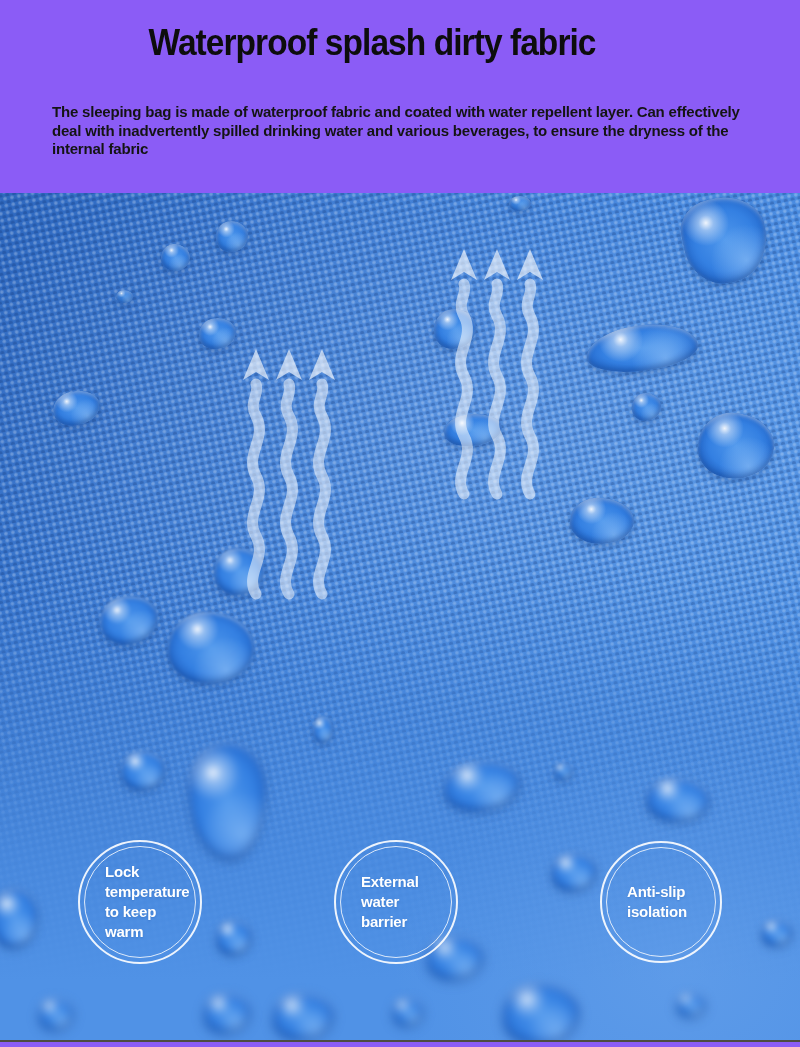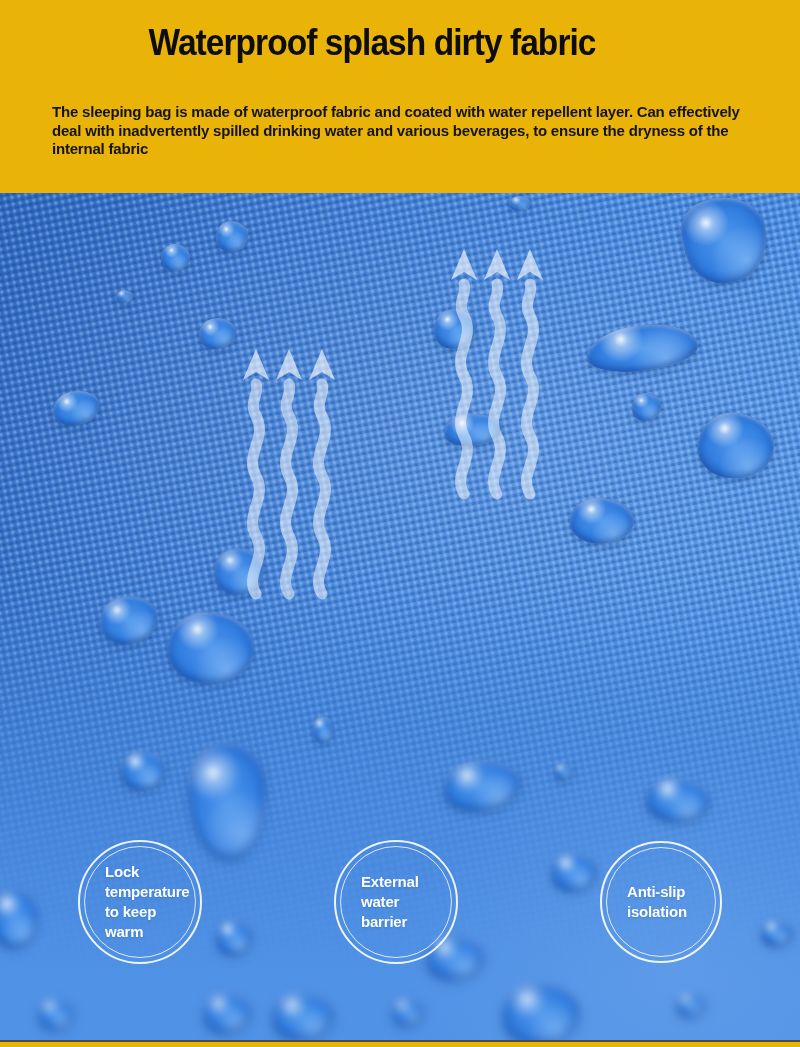--- a/index.html
+++ b/index.html
@@ -1,16 +1,16 @@
 <!DOCTYPE html>
 <html><head>
 <meta charset="utf-8">
 <style>
   html,body{margin:0;padding:0;background:#fff;}
-  .page{position:relative;width:800px;height:1047px;overflow:hidden;background:#eab308;
+  .page{position:relative;width:800px;height:1047px;overflow:hidden;background:#8b5cf6;
         font-family:"Liberation Sans", sans-serif;}
 
   
   .title{position:absolute;top:22px;left:0;width:744px;margin:0;
          text-align:center;font-size:36px;font-weight:bold;color:#0d0d0d;
          letter-spacing:-1px;transform:scaleX(.93);transform-origin:50% 50%;}
   .description{position:absolute;top:103px;left:52px;width:742px;margin:0;
                font-size:15px;font-weight:bold;color:#141414;line-height:18.5px;
                letter-spacing:-0.2px;white-space:pre-line;}
 

